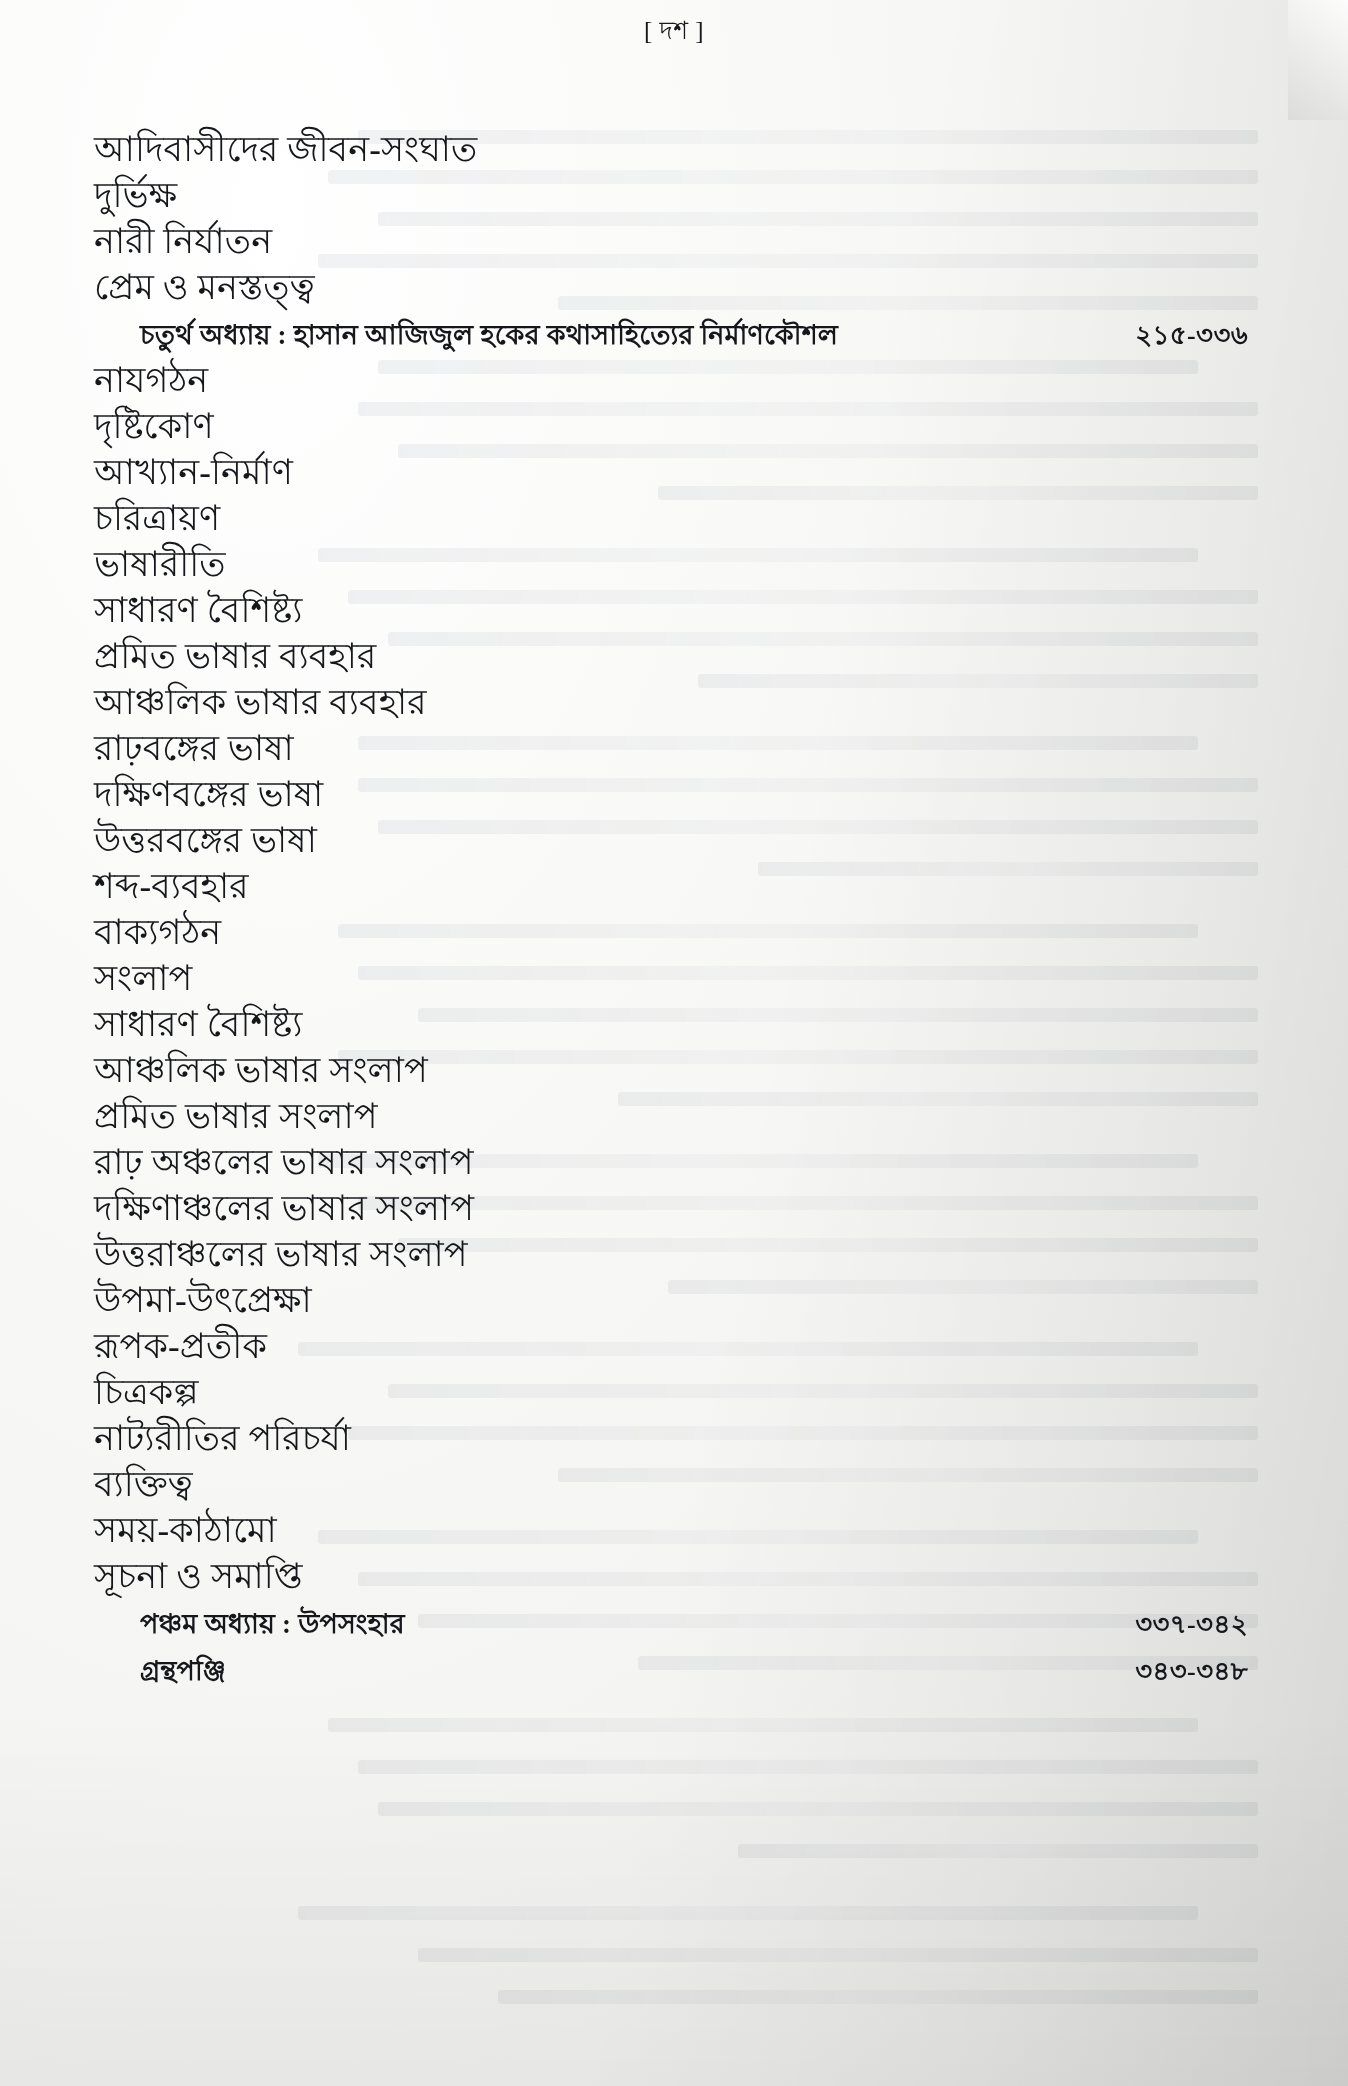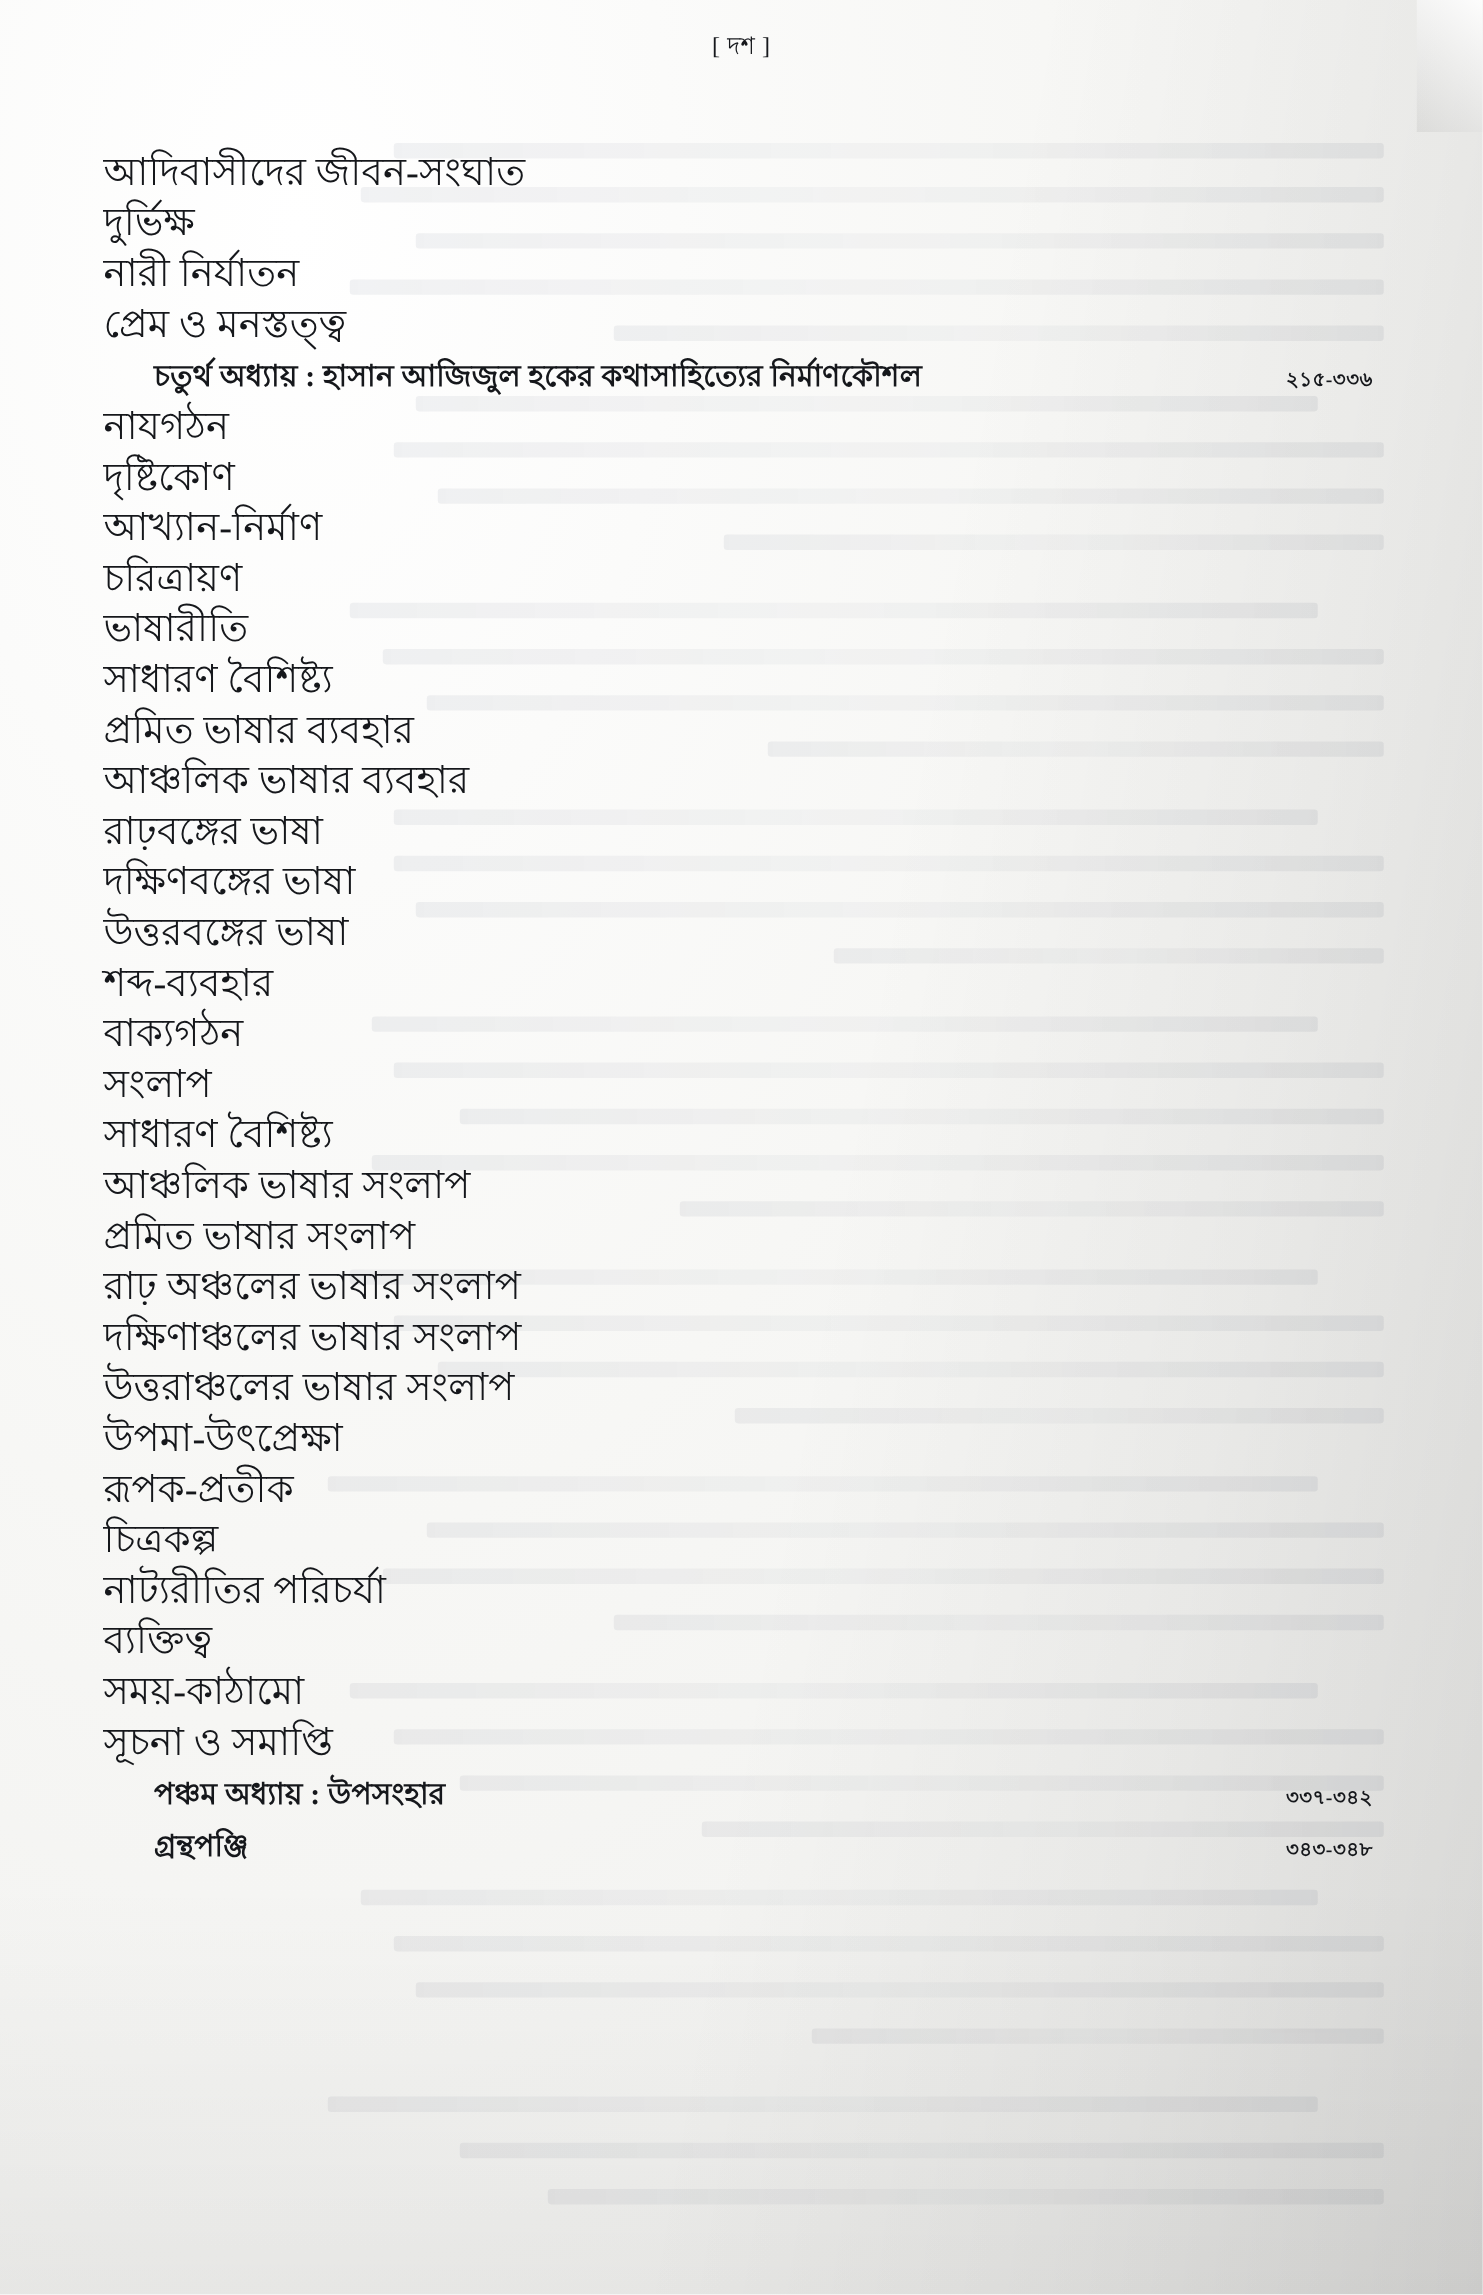--- a/index.html
+++ b/index.html
@@ -51,44 +51,44 @@
     background: linear-gradient(220deg, rgba(255,255,255,0.9), rgba(0,0,0,0.06));
     pointer-events: none;
   }
   .content {
     position: relative;
     z-index: 3;
     padding: 0;
   }
   .page-number {
     text-align: center;
-    font-size: 22px;
+    font-size: 25px;
     color: #16181c;
-    margin-top: 24px;
+    margin-top: 11px;
     letter-spacing: 0.5px;
   }
   .toc {
     margin: 72px 0 0 0;
     padding: 0 60px 0 92px;
   }
   .entry {
     display: flex;
     align-items: baseline;
     justify-content: space-between;
     font-size: 35px;
     line-height: 1.0;
     color: #15171b;
     padding: 5.5px 0;
     white-space: nowrap;
   }
   .entry .label {
     letter-spacing: 0.1px;
   }
   .entry .pages {
-    font-size: 18px;
+    font-size: 26px;
     padding-right: 40px;
     letter-spacing: 0.4px;
   }
   .entry.chapter {
     font-weight: bold;
     font-size: 27px;
     padding: 12px 0 8px 0;
     margin-left: 48px;
   }
   .entry.chapter .label {

